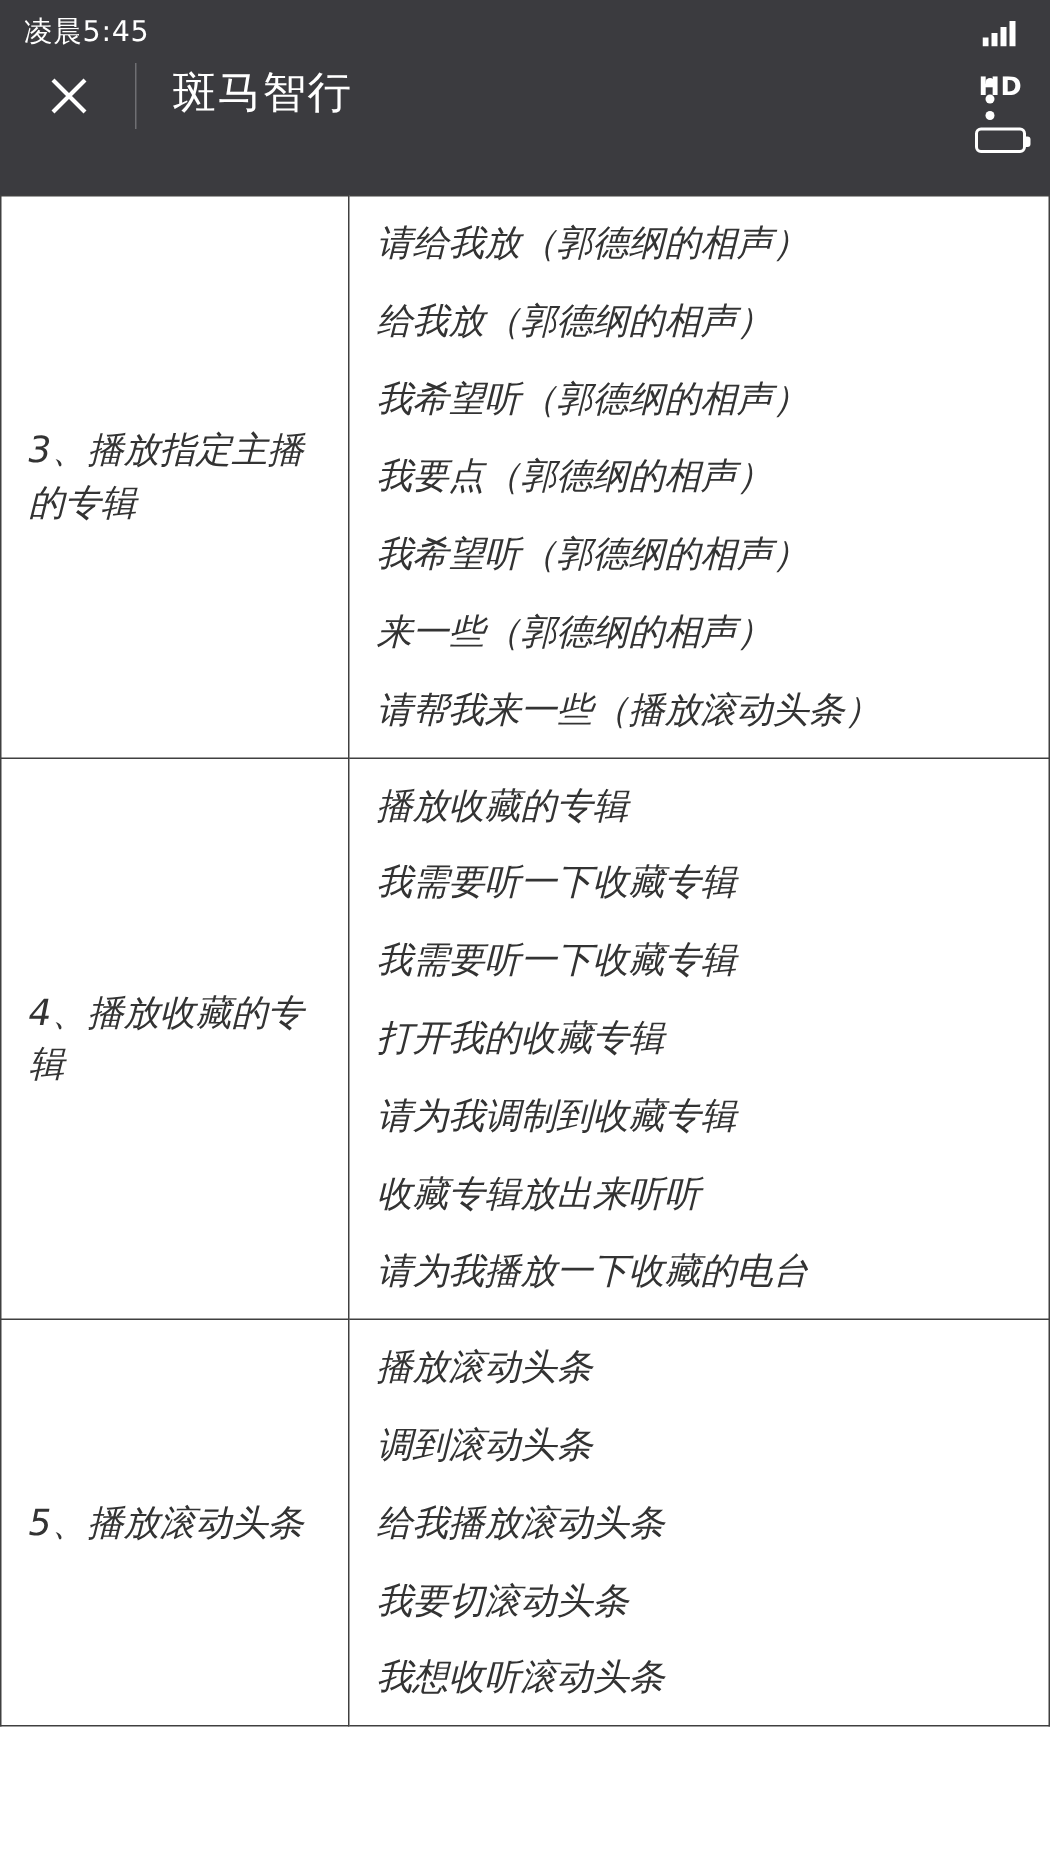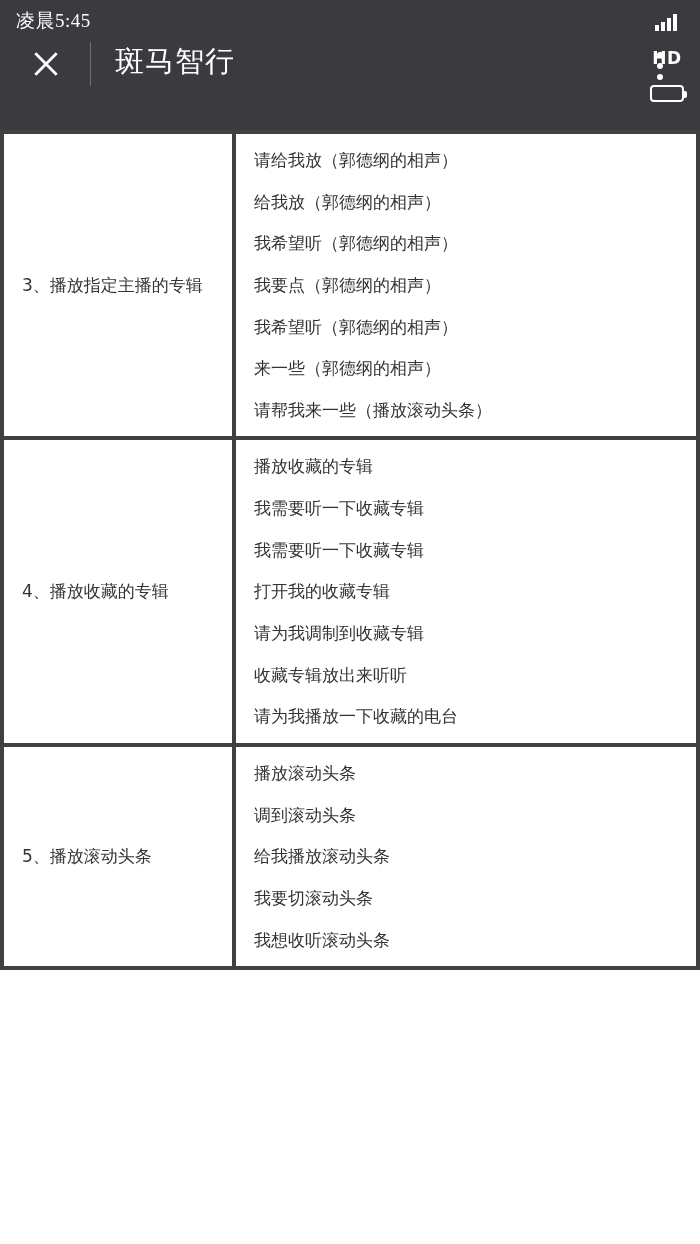--- a/index.html
+++ b/index.html
@@ -25,21 +25,20 @@
     justify-content: space-between;
     padding: 0 16px;
     box-sizing: border-box;
     font-size: 19px;
   }
   .status-left {
     display: flex;
     align-items: flex-end;
     gap: 6px;
     letter-spacing: 0.5px;
-    font-family: Liberation Serif, serif;
   }
   .status-right {
     display: flex;
     align-items: center;
     gap: 17px;
     flex-direction: column;
   }
   .icon-svg {
     display: block;
   }
@@ -120,27 +119,28 @@
     overflow: hidden;
     background: #ffffff;
     box-sizing: border-box;
   }
   table.cmd-table {
     width: 100%;
     border-collapse: collapse;
     table-layout: fixed;
   }
   table.cmd-table td {
-    border: 4px solid #404040;
+    border: 1px solid #404040;
     vertical-align: middle;
     padding: 14px 16px 14px 18px;
-    font-size: 17px;
+    font-size: 24px;
     line-height: 1.45;
     color: #333;
     box-sizing: border-box;
+    font-style: italic;
   }
   td.col-cat {
     width: 232px;
     padding-left: 16px;
   }
   td.col-cmds {
     padding-left: 28px;
   }
   .cmd-line {
     margin: 0 0 17px 0;

